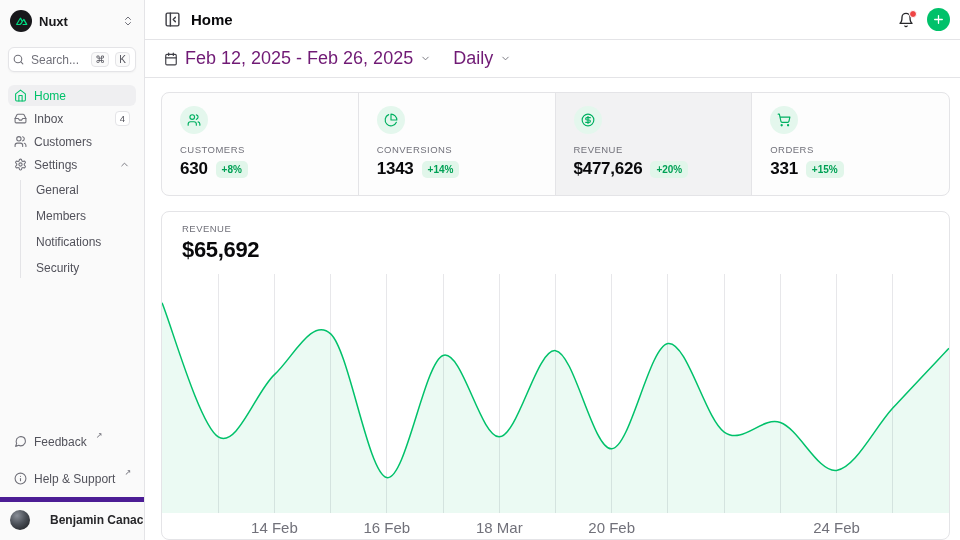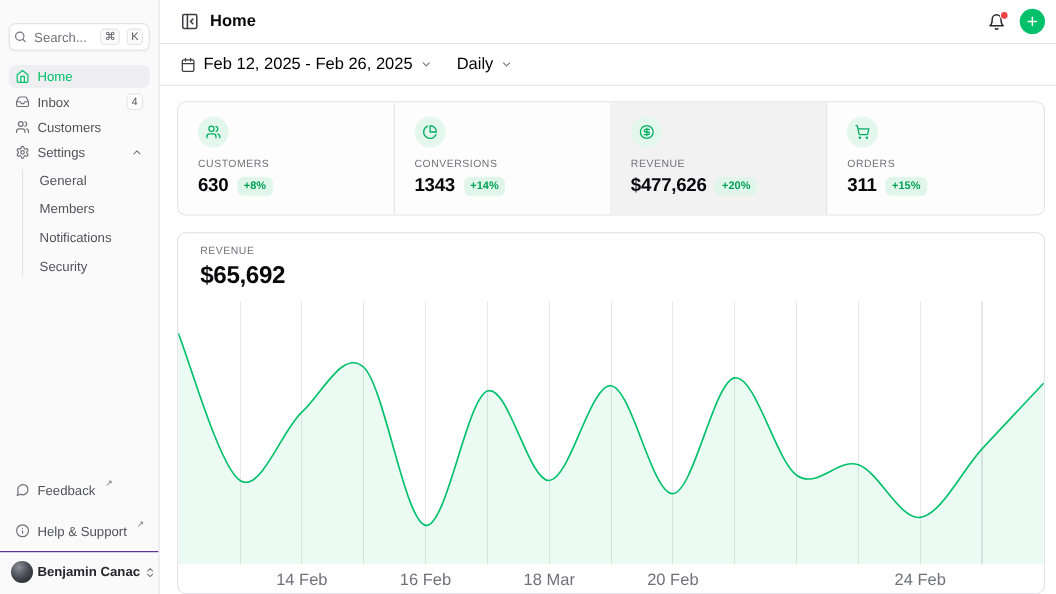--- a/index.html
+++ b/index.html
@@ -52,43 +52,43 @@
   }
   .subnav {
     margin:3px 0 2px 12px; padding-left:15px; border-left:1px solid #e4e4e7;
     display:flex; flex-direction:column; gap:6px;
   }
   .subnav-item { font-size:12px; color:#52525b; height:20px; display:flex; align-items:center; cursor:pointer; border-radius:6px; }
 
   .sidebar-footer { margin-top:auto; display:flex; flex-direction:column; gap:16px; }
   .ext-arrow { font-size:8px; color:#71717a; margin-left:2px; align-self:flex-start; line-height:10px; }
   .user-row {
-    margin:8px -8px 0; padding:8px 8px 2px 10px; border-top:1px solid #4c1d95;
-    display:flex; align-items:center; gap:4px; cursor:pointer;
+    margin:8px -8px 0; padding:8px 8px 2px 10px; border-top:5px solid #4c1d95;
+    display:flex; align-items:center; gap:20px; cursor:pointer;
   }
   .avatar {
     width:20px; height:20px; border-radius:50%; flex:none;
     background:radial-gradient(circle at 35% 28%, #8a8f98 0%, #4b5058 45%, #17181b 100%);
   }
   .user-name { font-size:12px; font-weight:600; color:#27272a; white-space:nowrap; }
 
   
   .main { flex:1; display:flex; flex-direction:column; min-width:0; }
   .topbar { height:40px; min-height:40px; border-bottom:1px solid #e4e4e7; display:flex; align-items:center; gap:10px; padding:0 10px 0 19px; }
   .page-title { font-size:15px; font-weight:600; }
   .topbar-right { margin-left:auto; display:flex; align-items:center; gap:13px; }
   .bell-wrap { position:relative; display:flex; color:#27272a; cursor:pointer; background:none; border:none; padding:0; }
   .notif-dot { position:absolute; top:-2px; right:-3px; width:8px; height:8px; border-radius:50%; background:#ef4444; border:1px solid #fff; }
   .plus-btn {
     width:23px; height:23px; border-radius:50%; background:#00c16a; border:none; cursor:pointer;
     display:flex; align-items:center; justify-content:center; color:#fff; padding:0;
   }
 
   .toolbar { height:38px; min-height:38px; border-bottom:1px solid #e4e4e7; display:flex; align-items:center; gap:22px; padding:0 19px; }
-  .tool-btn { display:flex; align-items:center; gap:7px; font-size:15px; font-weight:500; color:#000000; cursor:pointer; background:none; border:none; padding:0; font-family:inherit; }
+  .tool-btn { display:flex; align-items:center; gap:7px; font-size:18px; font-weight:500; color:#701a75; cursor:pointer; background:none; border:none; padding:0; font-family:inherit; }
   .tool-btn .chev { color:#71717a; display:flex; }
 
   .content { flex:1; padding:14px 10px 0 16px; display:flex; flex-direction:column; min-height:0; }
 
   
   .stats { display:grid; grid-template-columns:repeat(4,1fr); border:1px solid #e4e4e7; border-radius:8px; overflow:hidden; background:#fdfdfd; }
   .stat-cell { padding:13px 18px 16px; border-right:1px solid #e4e4e7; cursor:pointer; }
   .stat-cell:last-child { border-right:none; }
   .stat-cell.selected { background:#f2f2f3; }
   .icon-pill { width:28px; height:28px; border-radius:50%; background:#e4f7ed; color:#00b061; display:flex; align-items:center; justify-content:center; }
@@ -107,20 +107,34 @@
   .chart-xaxis { position:relative; height:26px; font-size:15px; color:#71717a; }
   .chart-xaxis .tick { position:absolute; top:6px; transform:translateX(-50%); white-space:nowrap; }
 </style>
 </head>
 <body>
 
 <div class="app">
 
   <aside class="sidebar">
 
+    <div class="team-row">
+      <span class="logo-circle">
+        <svg width="13" height="13" viewBox="0 0 24 24" fill="#00dc82">
+            <path d="M13.9 18.6h7.6c.24 0 .47-.06.68-.18a1.34 1.34 0 0 0 .5-1.84l-5.1-8.74a1.34 1.34 0 0 0-2.36 0l-1.3 2.26-2.57-4.4a1.37 1.37 0 0 0-2.36 0L2.18 16.58a1.34 1.34 0 0 0 .5 1.84c.2.12.44.18.67.18h4.77c1.9 0 3.28-.83 4.25-2.44l2.33-4.03 1.25-2.16 3.75 6.45h-5l-1.25 2.18Zm-5.86-2.18H4.72l5-8.63 2.49 4.32-1.67 2.88c-.64 1.05-1.36 1.43-2.5 1.43Z"></path>
+          </svg>
+      </span>
+      <span class="team-name">Nuxt</span>
+      <span class="icon-btn">
+        <svg width="12" height="12" viewBox="0 0 24 24" fill="none" stroke="currentColor" stroke-width="2" stroke-linecap="round" stroke-linejoin="round">
+            <path d="m7 15 5 5 5-5"></path>
+            <path d="m7 9 5-5 5 5"></path>
+          </svg>
+      </span>
+    </div>
 
     <div class="searchbox">
       <span style="display:flex">
         <svg width="13" height="13" viewBox="0 0 24 24" fill="none" stroke="currentColor" stroke-width="2" stroke-linecap="round">
             <circle cx="11" cy="11" r="7"></circle>
             <path d="m20 20-3.5-3.5"></path>
           </svg>
       </span>
       <span class="search-text">Search...</span>
       <span class="kbd">⌘</span>
@@ -333,21 +347,21 @@
         <div class="stat-cell">
           <div class="icon-pill">
             <svg width="14" height="14" viewBox="0 0 24 24" fill="none" stroke="currentColor" stroke-width="2" stroke-linecap="round" stroke-linejoin="round">
                 <circle cx="8" cy="21" r="1"></circle>
                 <circle cx="19" cy="21" r="1"></circle>
                 <path d="M2.05 2.05h2l2.66 12.42a2 2 0 0 0 2 1.58h9.78a2 2 0 0 0 1.95-1.57l1.65-7.43H5.12"></path>
               </svg>
           </div>
           <div class="stat-label">ORDERS</div>
           <div class="stat-value-row">
-            <span class="stat-value">311</span>
+            <span class="stat-value">331</span>
             <span class="delta-badge">+15%</span>
           </div>
         </div>
       </section>
 
       <section class="chart-card">
         <div class="chart-head">
           <div class="chart-label">REVENUE</div>
           <div class="chart-value">$65,692</div>
         </div>

